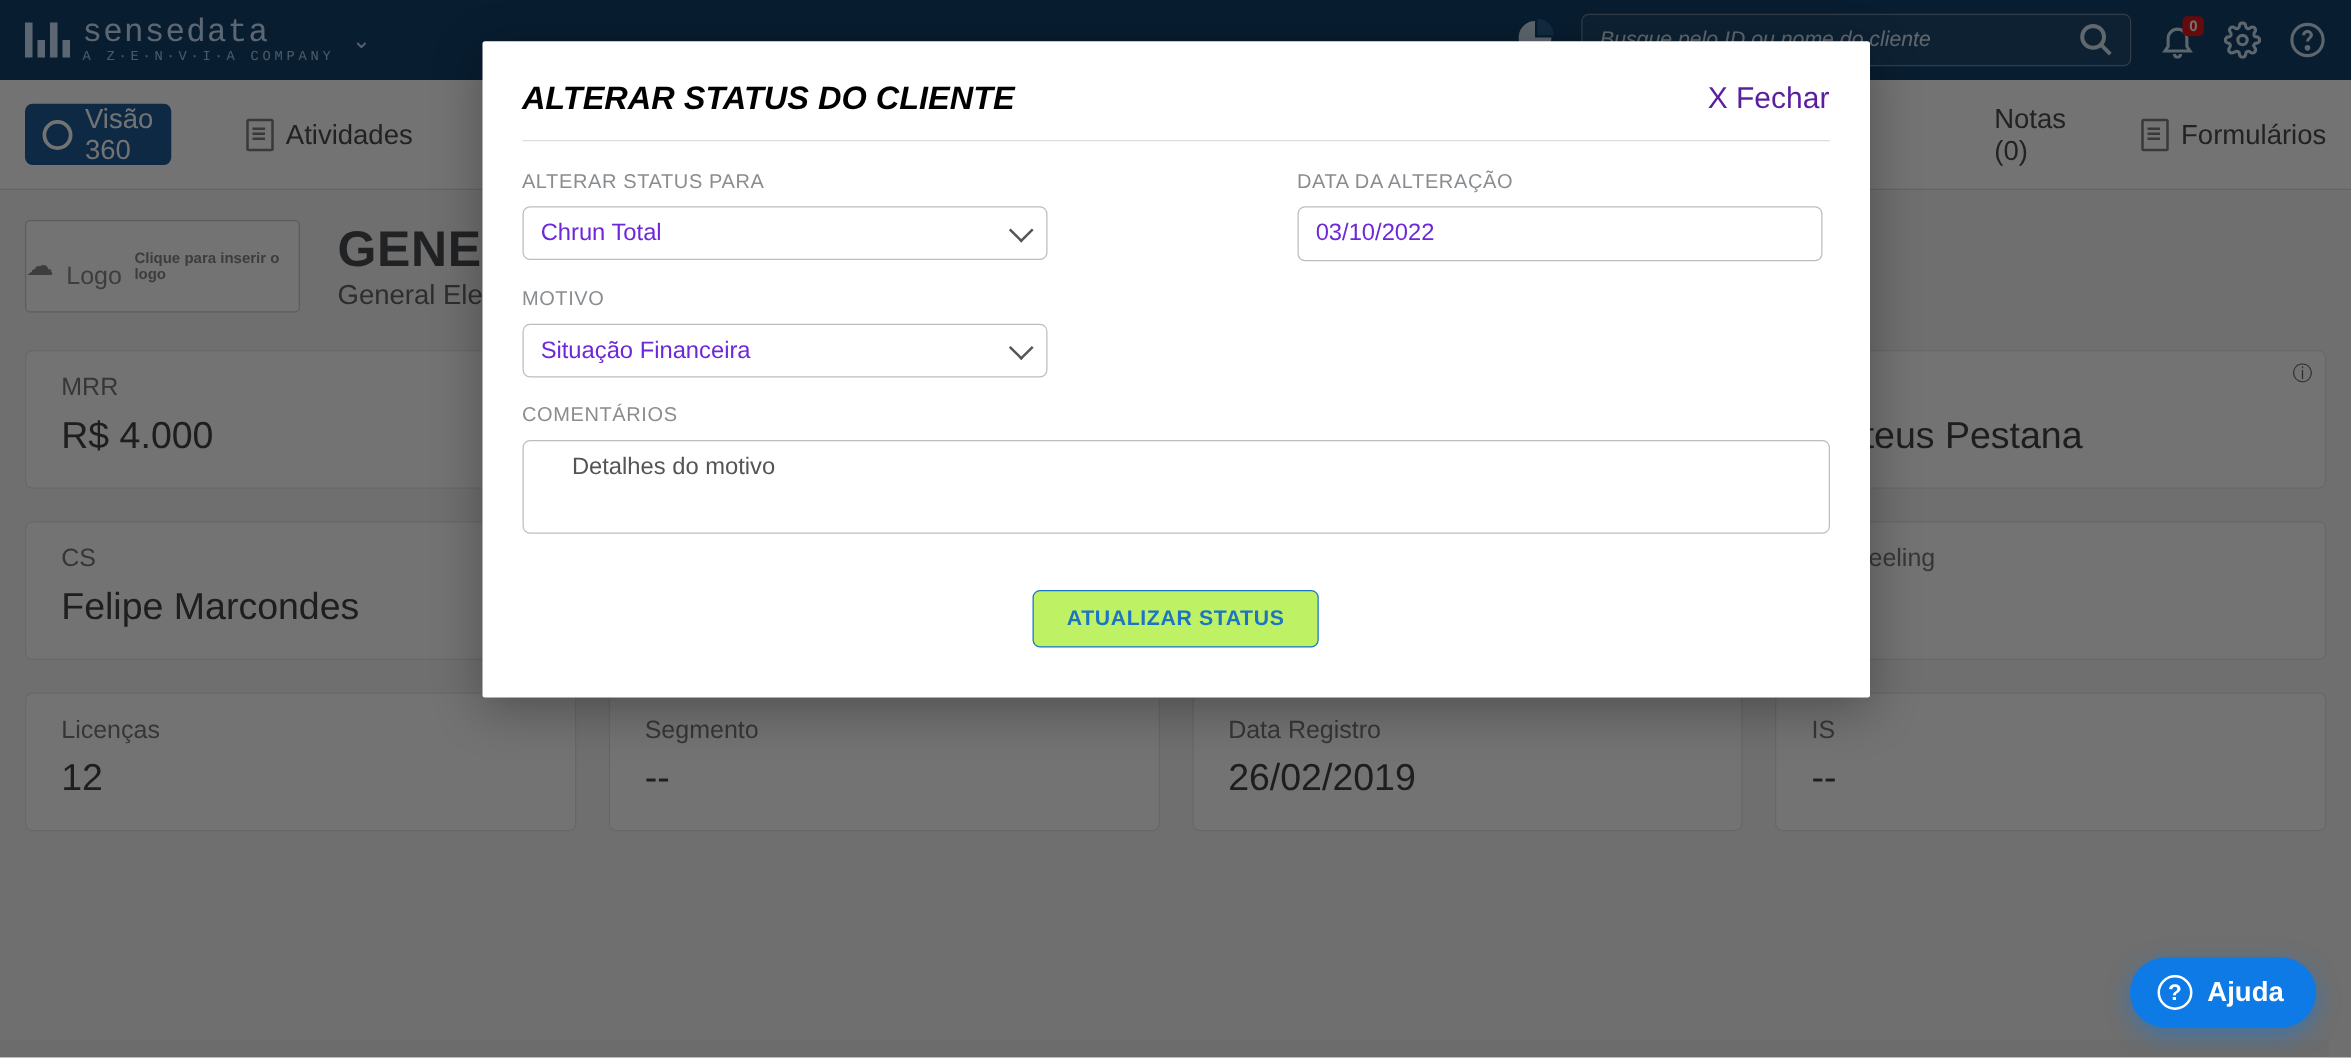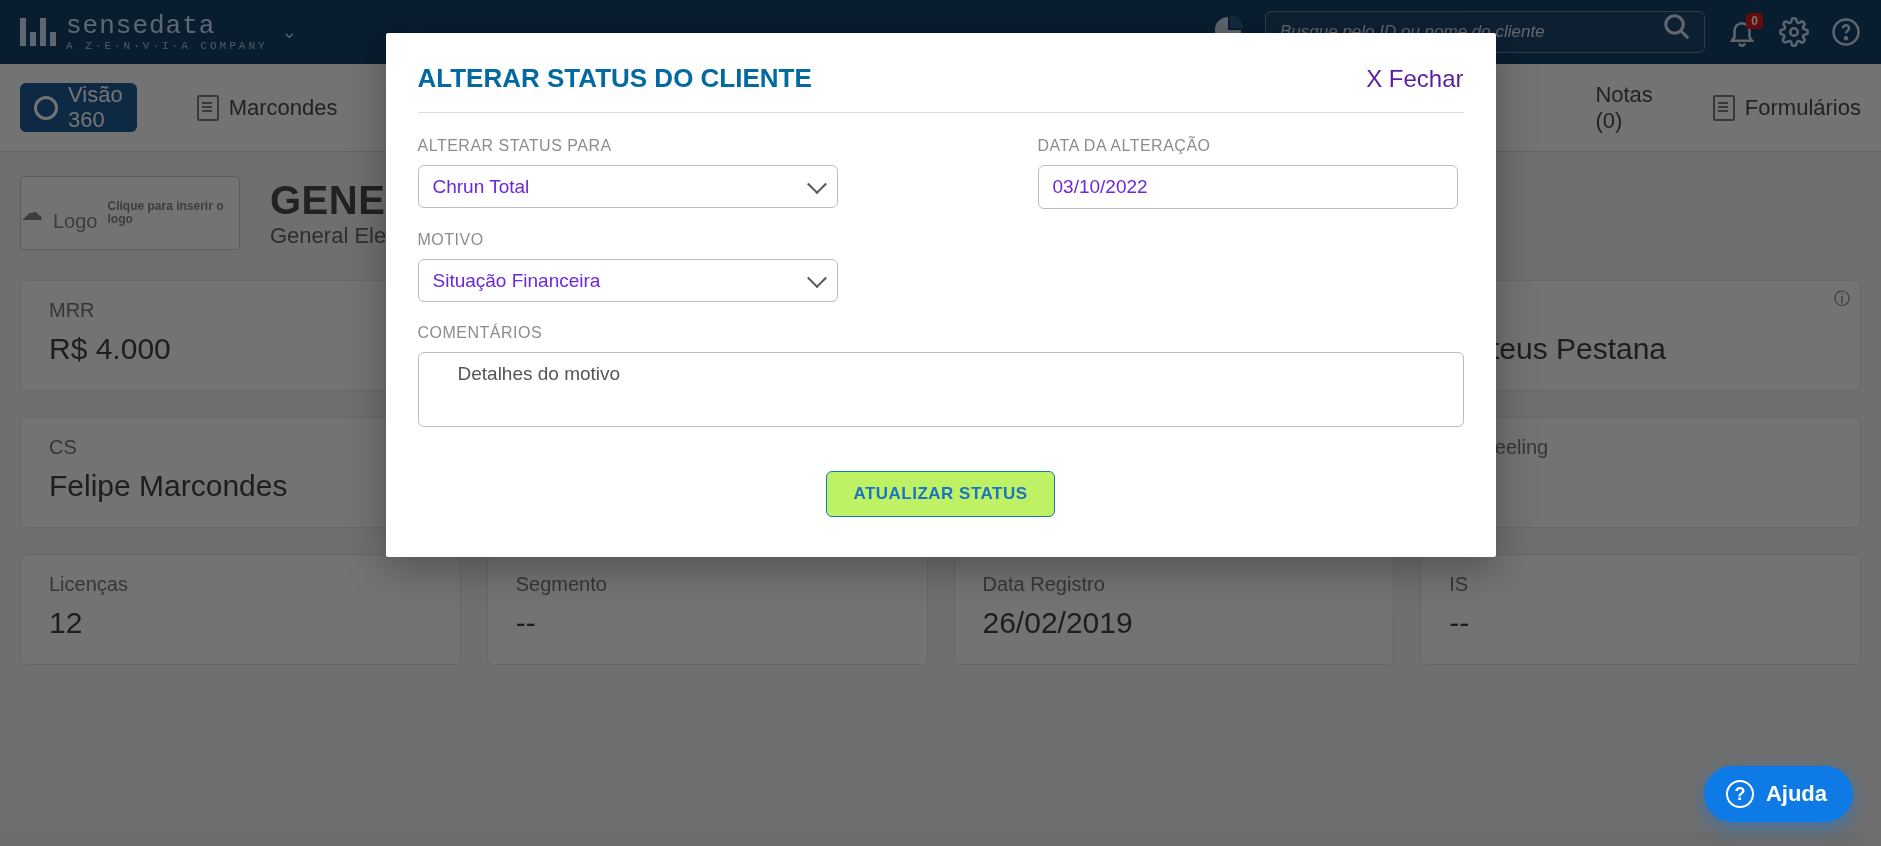--- a/index.html
+++ b/index.html
@@ -58,20 +58,21 @@
 
   .top-right { display:flex; align-items:center; gap:22px; }
   .pie-icon svg { width:30px; height:30px; }
   .searchbox {
     width: 440px;
     height: 42px;
     border: 1px solid #6b88a4;
     border-radius: 6px;
     background: rgba(255,255,255,0.05);
     display:flex;
+    align-items:center;
     padding: 0 12px;
   }
   .searchbox input {
     flex:1;
     border:none;
     background:transparent;
     color:#fff;
     font-style: italic;
     font-size:17px;
     outline:none;
@@ -178,21 +179,21 @@
     padding: 30px 32px 40px;
   }
   .modal .hdr {
     display:flex;
     align-items:center;
     justify-content:space-between;
     padding-bottom: 18px;
     border-bottom:1px solid #ddd;
     margin-bottom: 24px;
   }
-  .modal .title { font-size:26px; font-weight:600; color:#0369a1;}
+  .modal .title { font-size:26px; font-weight:600; color:#000000;font-style:italic;}
   .modal .close { color: var(--purple); font-size:24px; cursor:pointer;}
   .form-row { display:flex; gap:200px; margin-bottom:22px;}
   .field label {
     display:block;
     font-size:16px;
     font-weight:500;
     color:#8a8d90;
     letter-spacing:.5px;
     margin-bottom:10px;
   }
@@ -327,21 +328,21 @@
 <div class="tabbar">
   <div class="tab active">
     <span class="circle"></span>
     <span class="txt">
       <div>Visão</div>
       <div>360</div>
     </span>
   </div>
   <div class="tab">
     <span class="doc-ic"></span>
-    <span>Marcondes</span>
+    <span>Atividades</span>
   </div>
   <div class="tab-flex"></div>
   <div class="tab">
     <span>
       <div>Notas</div>
       <div>(0)</div>
     </span>
   </div>
   <div class="tab">
     <span class="doc-ic"></span>

